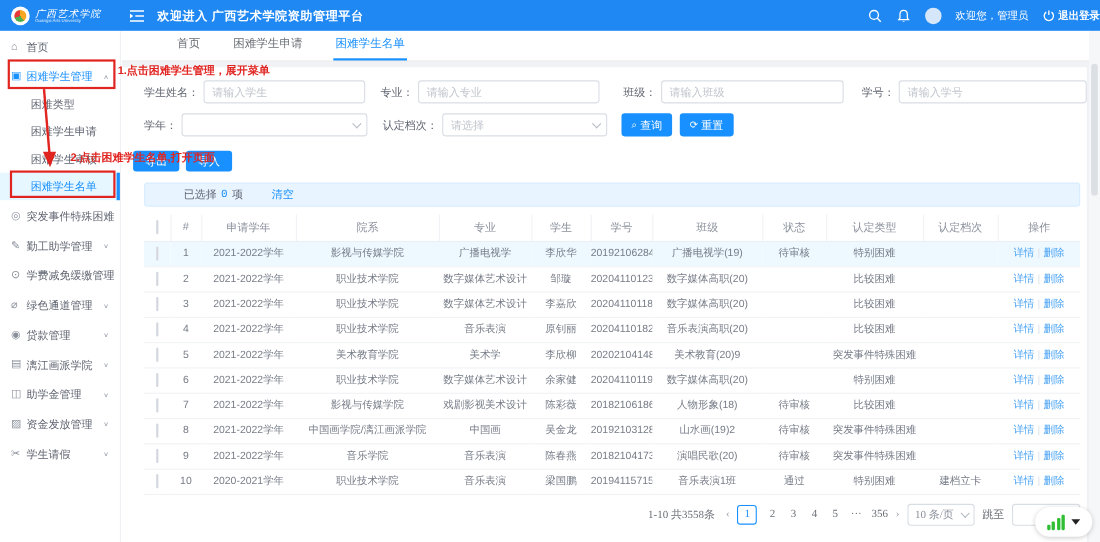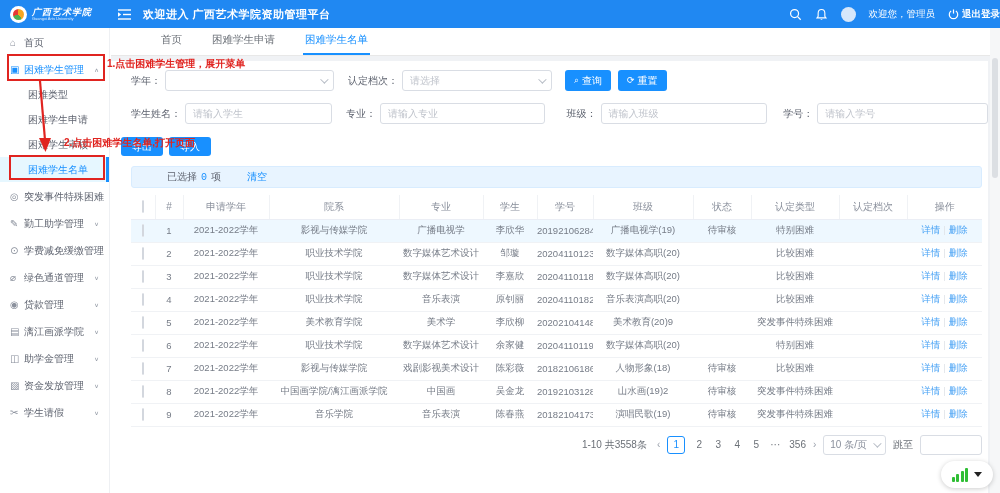--- a/index.html
+++ b/index.html
@@ -5,21 +5,21 @@
   * { margin:0; padding:0; box-sizing:border-box; }
   html,body { width:1000px; height:493px; font-family:"Liberation Sans","DejaVu Sans",sans-serif; background:#fff; overflow:hidden; position:relative; }
 
   
   .header { position:absolute; left:0; top:0; width:1000px; height:28px; background:#2088f2; display:flex; align-items:center; color:#fff; z-index:10; }
   .logo-wrap { display:flex; align-items:center; gap:5px; padding-left:10px; width:110px; }
   .emblem { width:17px; height:17px; border-radius:50%; background:#fff; position:relative; flex:none; }
   .emblem::after { content:""; position:absolute; left:3px; top:3px; width:11px; height:11px; border-radius:50%;
     background:conic-gradient(#f5a623 0 40%, #4caf50 40% 70%, #e53935 70% 100%); }
   .logo-text { line-height:1; }
-  .logo-cn { font-size:9px; font-weight:bold; font-style:italic; letter-spacing:1px; white-space:nowrap; }
+  .logo-cn { font-size:9px; font-weight:normal; font-style:italic; letter-spacing:1px; white-space:nowrap; }
   .logo-en { font-size:4px; opacity:.85; white-space:nowrap; }
   .collapse-btn { margin-left:8px; cursor:pointer; display:flex; align-items:center; }
   .app-title { font-size:11px; font-weight:bold; margin-left:12px; letter-spacing:.5px; }
   .header-right { margin-left:auto; display:flex; align-items:center; gap:13px; }
   .h-icon { width:13px; height:13px; display:block; }
   .avatar { width:15px; height:15px; border-radius:50%; background:#d6e7fb; }
   .welcome, .logout { font-size:9.5px; white-space:nowrap; display:flex; align-items:center; gap:3px; }
   .logout { cursor:pointer;font-weight:bold; }
 
   
@@ -62,21 +62,21 @@
   table { margin:7px 0 0 20px; width:851px; border-collapse:collapse; table-layout:fixed; }
   th { height:24px; font-size:10px; color:#8a909c; font-weight:normal; border-bottom:1px solid #ebeef5; border-right:1px solid #f0f2f5; background:#fff; text-align:center; overflow:hidden; white-space:nowrap; }
   th:last-child { border-right:none; }
   td { height:23px; font-size:9.5px; color:#767c87; border-bottom:1px solid #f0f2f5; text-align:center; overflow:hidden; white-space:nowrap; }
   tr.hl td { background:#eef8ff; }
   .cb { width:11px; height:11px; border:1px solid #d3d7de; border-radius:2px; background:#fff; margin:0 auto; cursor:pointer; }
   .link { color:#4aa3f5; cursor:pointer;text-align:center; }
   .link-sep { color:#dfe3e8; margin:0 3px; }
 
   
-  .pager { margin:8px 0 0 20px; width:851px; display:flex; align-items:center; justify-content:flex-end; gap:7px; font-size:10px; color:#6b7077; }
+  .pager { margin:8px 0 0 20px; width:851px; display:flex; align-items:center; justify-content:flex-end; gap:7px; font-size:10px; color:#6b7077;font-family:Liberation Serif, serif; }
   .pg-total { color:#6b7077; margin-right:3px; }
   .pg-arrow { color:#9aa0ab; cursor:pointer; font-size:10px; }
   .pg-num { cursor:pointer; min-width:10px; text-align:center; }
   .pg-num.cur { border:1px solid #1890ff; color:#1890ff; border-radius:3px; width:18px; height:18px; line-height:16px; }
   .pg-size { height:20px; border:1px solid #d9dde4; border-radius:3px; display:flex; align-items:center; gap:6px; padding:0 6px; color:#8a909c; cursor:pointer; }
   .pg-jump-input { width:62px; height:20px; border:1px solid #d9dde4; border-radius:3px; background:#fff; }
 
   
   .scrollbar { position:absolute; right:0; top:28px; width:10px; height:465px; background:#f6f7f8; z-index:6; }
   .scroll-thumb { position:absolute; left:2px; top:30px; width:6px; height:120px; background:#dcdfe3; border-radius:3px; }
@@ -210,58 +210,58 @@
 
 <div class="content">
   <div class="tabbar" id="tabbar">
       <span class="tab">首页</span>
       <span class="tab">困难学生申请</span>
       <span class="tab active">困难学生名单</span>
     </div>
 
   <div class="panel">
 
+    <div class="filter-row r1">
+      <span class="f-label">学生姓名：</span>
+      <div class="f-input" style="width:148px; margin-left:4px;">
+          <span>请输入学生</span>
+        </div>
+      <span class="f-label" style="margin-left:14px;">专业：</span>
+      <div class="f-input" style="width:166px; margin-left:4px;">
+          <span>请输入专业</span>
+        </div>
+      <span class="f-label" style="margin-left:22px;">班级：</span>
+      <div class="f-input" style="width:168px; margin-left:4px;">
+          <span>请输入班级</span>
+        </div>
+      <span class="f-label" style="margin-left:16px;">学号：</span>
+      <div class="f-input" style="width:172px; margin-left:4px;">
+          <span>请输入学号</span>
+        </div>
+    </div>
+
     <div class="filter-row r2">
       <span class="f-label">学年：</span>
       <div class="f-input f-select" style="width:169px; margin-left:4px;">
           <span></span>
           <span class="chev"></span>
         </div>
       <span class="f-label" style="margin-left:14px;">认定档次：</span>
       <div class="f-input f-select" style="width:150px; margin-left:4px;">
           <span>请选择</span>
           <span class="chev"></span>
         </div>
       <button class="btn" style="margin-left:13px;">
           <span class="bicon">⌕</span>
           <span>查询</span>
         </button>
       <button class="btn" style="margin-left:7px;">
           <span class="bicon">⟳</span>
           <span>重置</span>
         </button>
-    </div>
-
-    <div class="filter-row r1">
-      <span class="f-label">学生姓名：</span>
-      <div class="f-input" style="width:148px; margin-left:4px;">
-          <span>请输入学生</span>
-        </div>
-      <span class="f-label" style="margin-left:14px;">专业：</span>
-      <div class="f-input" style="width:166px; margin-left:4px;">
-          <span>请输入专业</span>
-        </div>
-      <span class="f-label" style="margin-left:22px;">班级：</span>
-      <div class="f-input" style="width:168px; margin-left:4px;">
-          <span>请输入班级</span>
-        </div>
-      <span class="f-label" style="margin-left:16px;">学号：</span>
-      <div class="f-input" style="width:172px; margin-left:4px;">
-          <span>请输入学号</span>
-        </div>
     </div>
 
     <div class="toolbar">
       <button class="btn">
           <span>导出</span>
         </button>
       <button class="btn">
           <span>导入</span>
         </button>
     </div>
@@ -418,24 +418,38 @@
             <td><span class="link">详情</span><span class="link-sep">|</span><span class="link">删除</span></td>
           </tr>
           <tr>
             <td><span class="cb"></span></td>
             <td>9</td>
             <td>2021-2022学年</td>
             <td>音乐学院</td>
             <td>音乐表演</td>
             <td>陈春燕</td>
             <td>20182104173</td>
-            <td>演唱民歌(19)</td>
+            <td>演唱民歌(20)</td>
             <td>待审核</td>
             <td>突发事件特殊困难</td>
             <td></td>
+            <td><span class="link">详情</span><span class="link-sep">|</span><span class="link">删除</span></td>
+          </tr>
+          <tr>
+            <td><span class="cb"></span></td>
+            <td>10</td>
+            <td>2020-2021学年</td>
+            <td>职业技术学院</td>
+            <td>音乐表演</td>
+            <td>梁国鹏</td>
+            <td>20194115715</td>
+            <td>音乐表演1班</td>
+            <td>通过</td>
+            <td>特别困难</td>
+            <td>建档立卡</td>
             <td><span class="link">详情</span><span class="link-sep">|</span><span class="link">删除</span></td>
           </tr>
         </tbody>
     </table>
 
     <div class="pager">
       <span class="pg-total">1-10 共3558条</span>
       <span class="pg-arrow">‹</span>
       <span id="pg-pages" style="display:flex; align-items:center; gap:9px;">
           <span class="pg-num cur">1</span>

